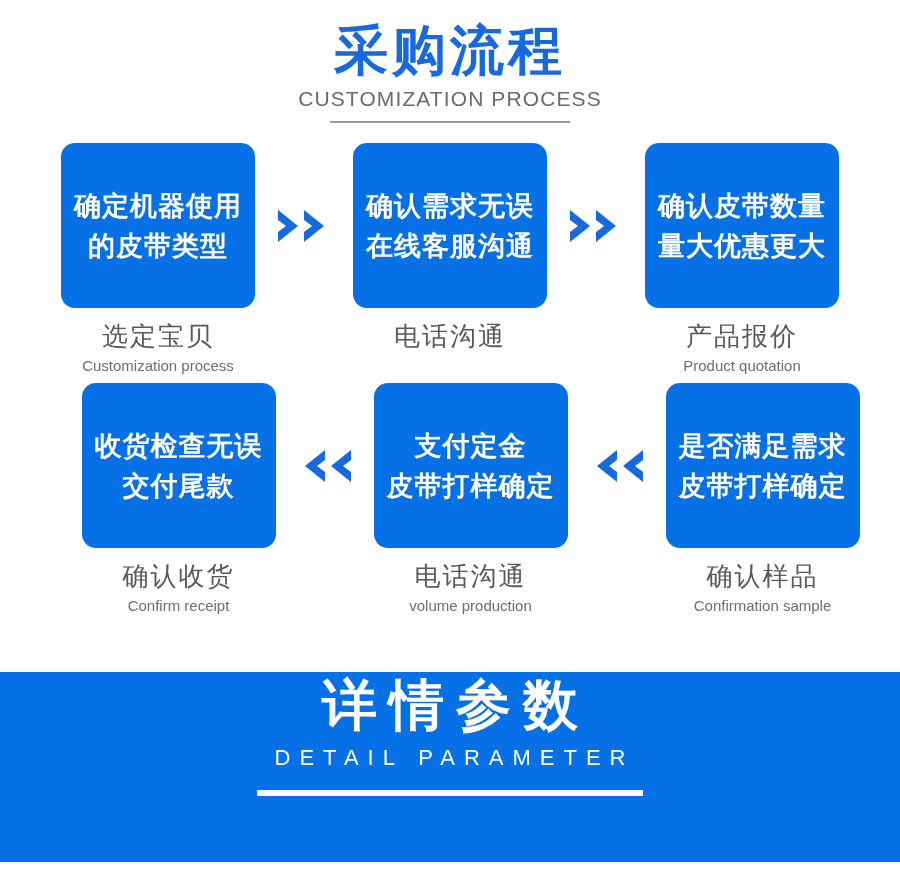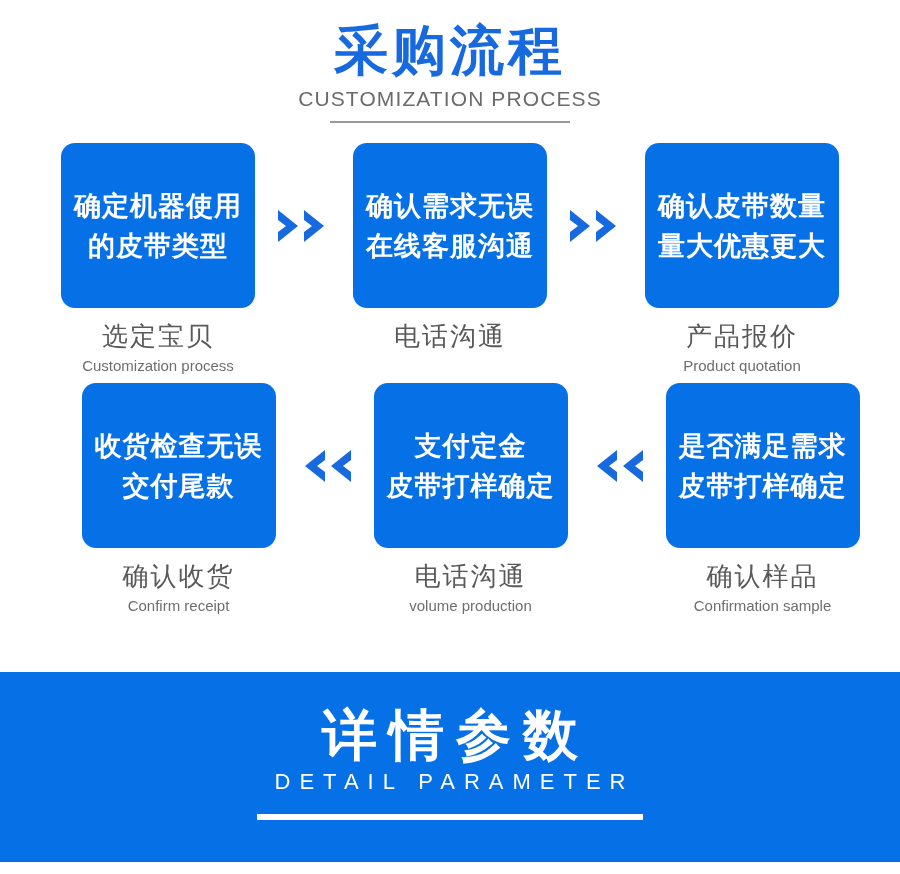--- a/index.html
+++ b/index.html
@@ -118,31 +118,31 @@
     left: 0;
     top: 672px;
     width: 900px;
     height: 190px;
     background: #0670E6;
     display: flex;
     flex-direction: column;
     align-items: center;
     justify-content: flex-start;
     box-sizing: border-box;
-    padding-top: 30px;
   }
   .banner-title-cn {
     font-size: 55px;
     font-weight: bold;
     color: #ffffff;
     letter-spacing: 12px;
     line-height: 66px;
     text-indent: 12px;
   }
   .banner-title-en {
+    margin-top: 6px;
     font-size: 22px;
     color: #ffffff;
     letter-spacing: 9px;
     line-height: 28px;
     text-indent: 9px;
   }
   .banner-rule {
     width: 386px;
     height: 6px;
     background: #ffffff;

